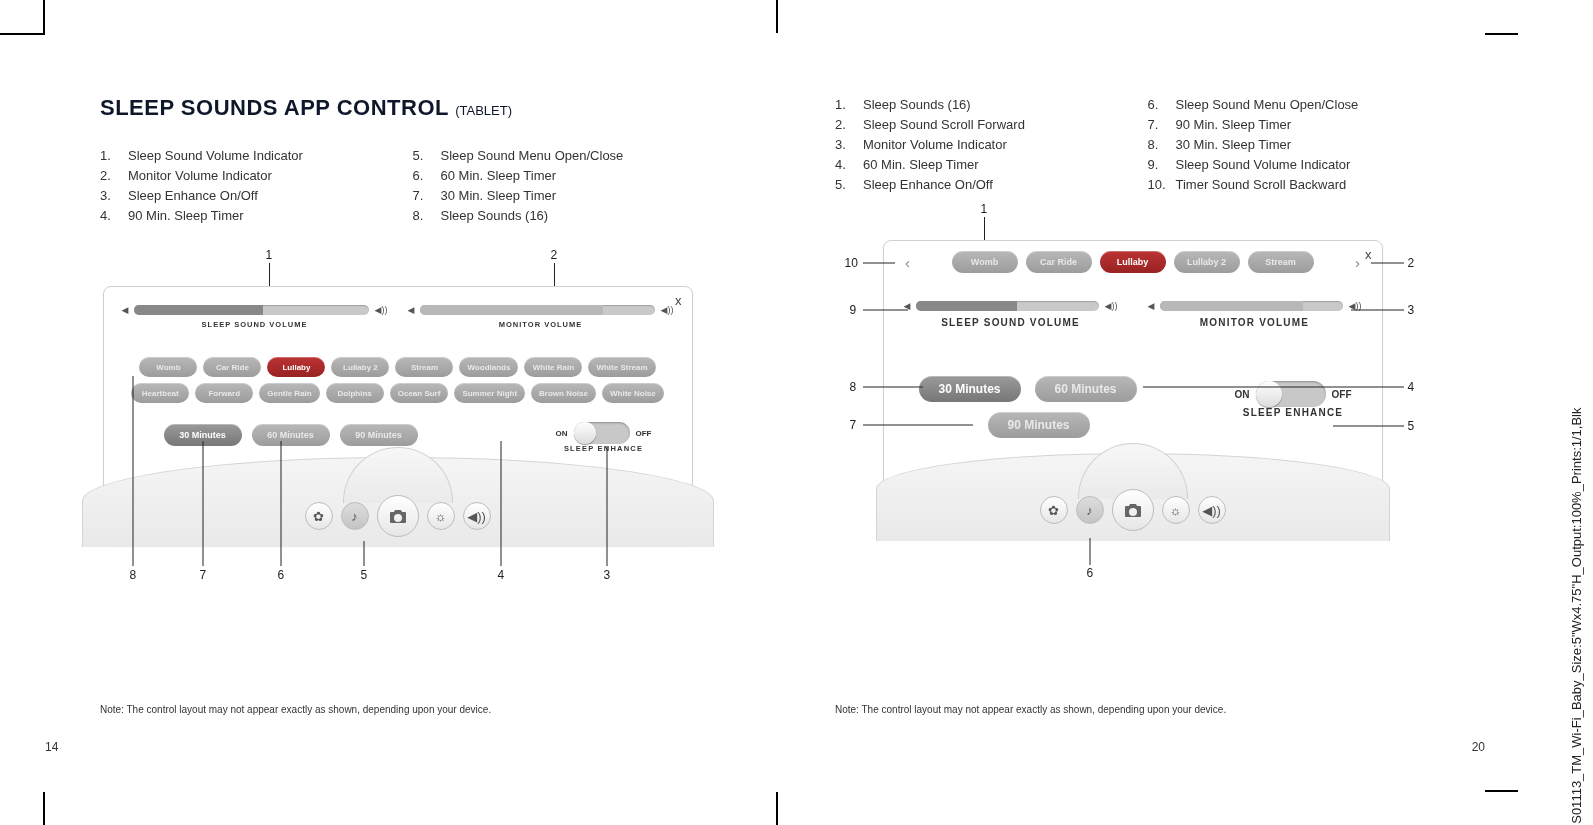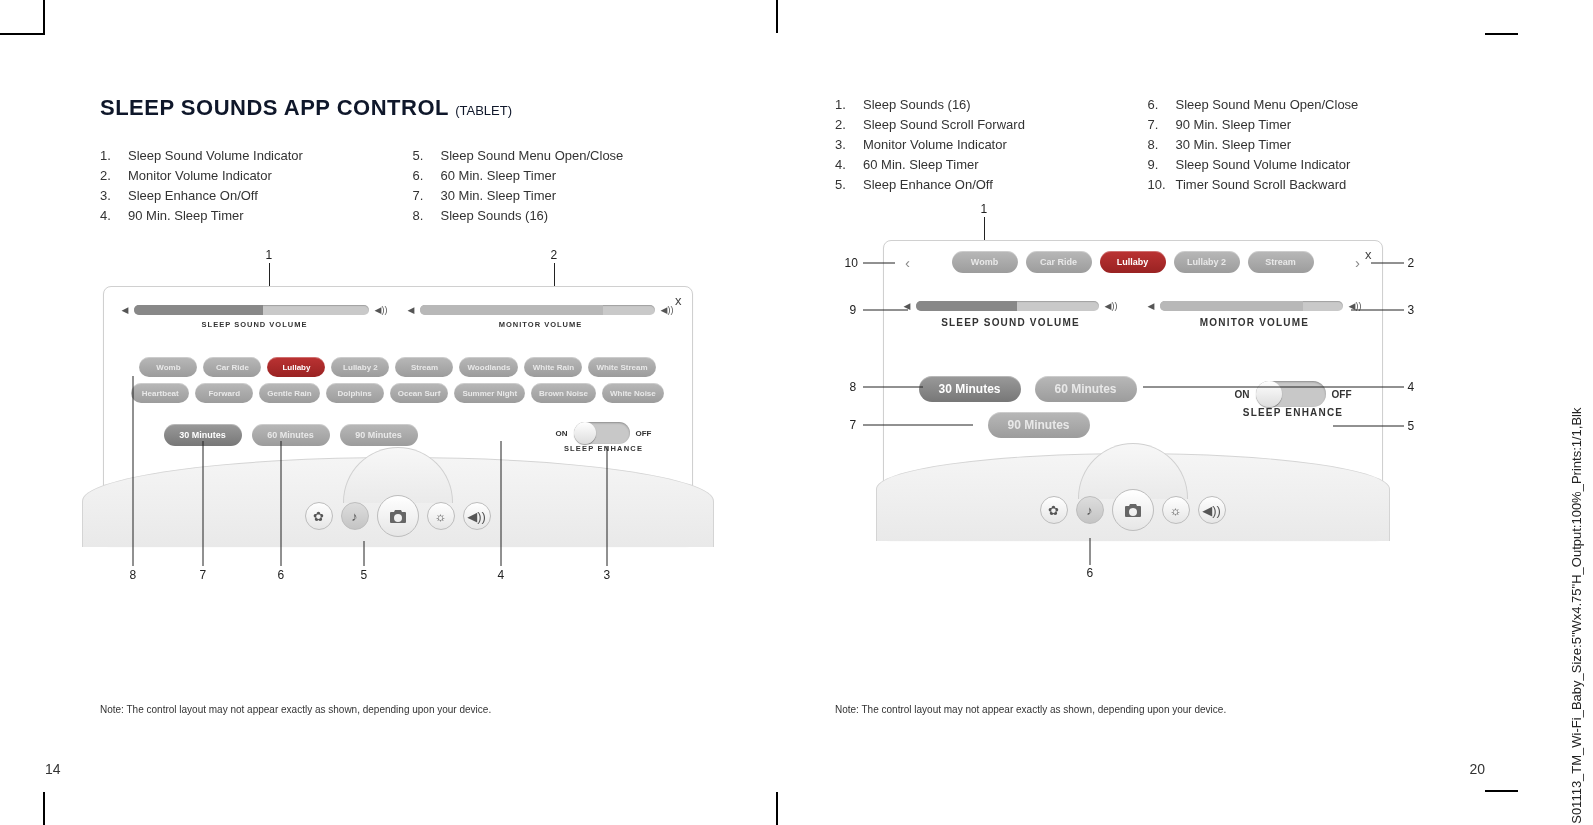--- a/index.html
+++ b/index.html
@@ -17,21 +17,21 @@
   .page { width:720px; position:relative; padding:60px 70px 0 55px; }
   .page.right { padding:60px 55px 0 70px; }
   h2 { font-size:22px; font-weight:700; letter-spacing:0.5px; margin:0 0 25px 0; color:#0f172a; }
   h2 .sub { font-size:13px; font-weight:400; letter-spacing:0; }
   .legend { display:flex; gap:30px; margin-bottom:25px; }
   .legend .col { flex:1; }
   .legend .row { display:flex; font-size:13px; line-height:20px; color:#333; }
   .legend .num { width:28px; flex-shrink:0; }
   .note { font-size:10px; color:#333; position:absolute; bottom:75px; left:55px; right:70px; }
   .page.right .note { left:70px; right:55px; }
-  .pagenum { position:absolute; bottom:13px; font-size:14px; color:#333; }
+  .pagenum { position:absolute; bottom:36px; font-size:12px; color:#333; }
   .page.left .pagenum { left:0px; }
   .page.right .pagenum { right:0px; }
 
   
   .panel { position:relative; margin:0 auto; }
   .panel.tablet { width:590px; height:290px; margin-top:40px;}
   .panel.phone { width:560px; height:330px; margin-top:20px;}
   .device { position:absolute; background:#fff; border:1px solid #d0d0d0; border-radius:8px; width:100%; box-shadow:0 1px 2px rgba(0,0,0,0.05); }
   .panel.tablet .device { height:260px; top:20px; }
   .panel.phone .device { height:300px; top:20px; left:30px; width:500px;}

